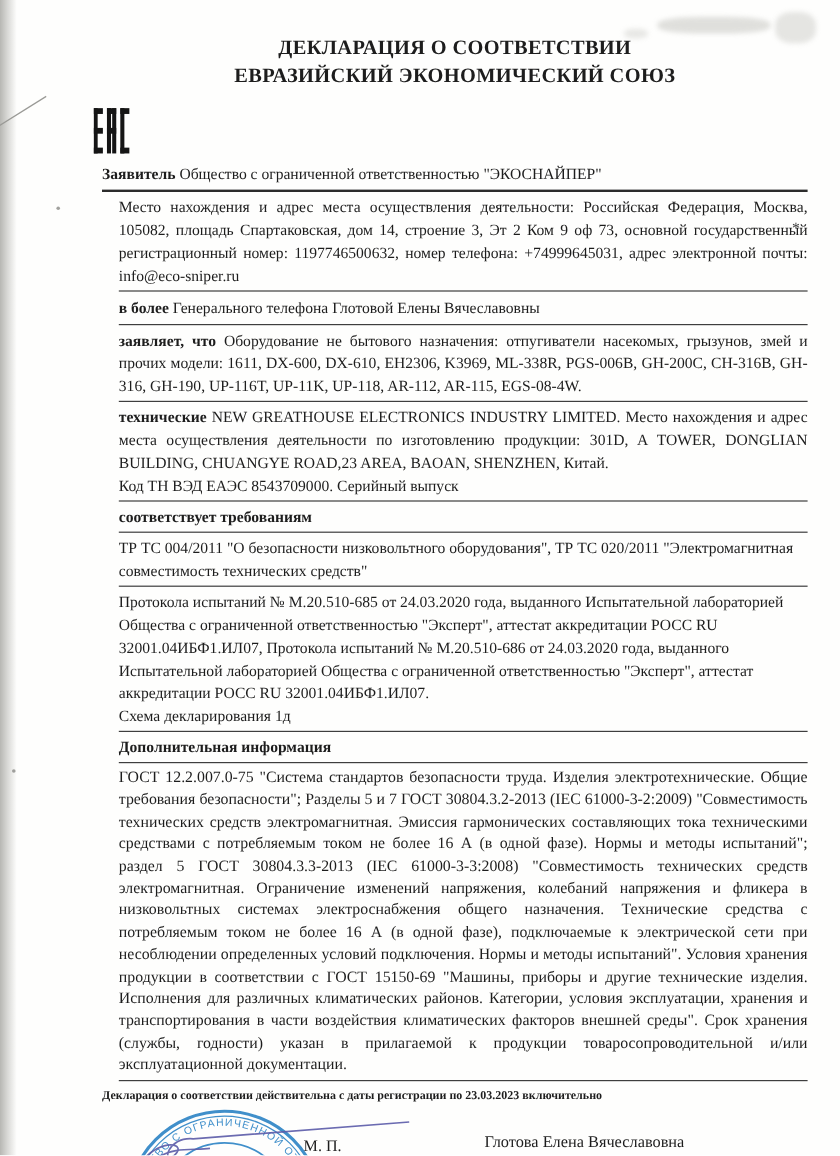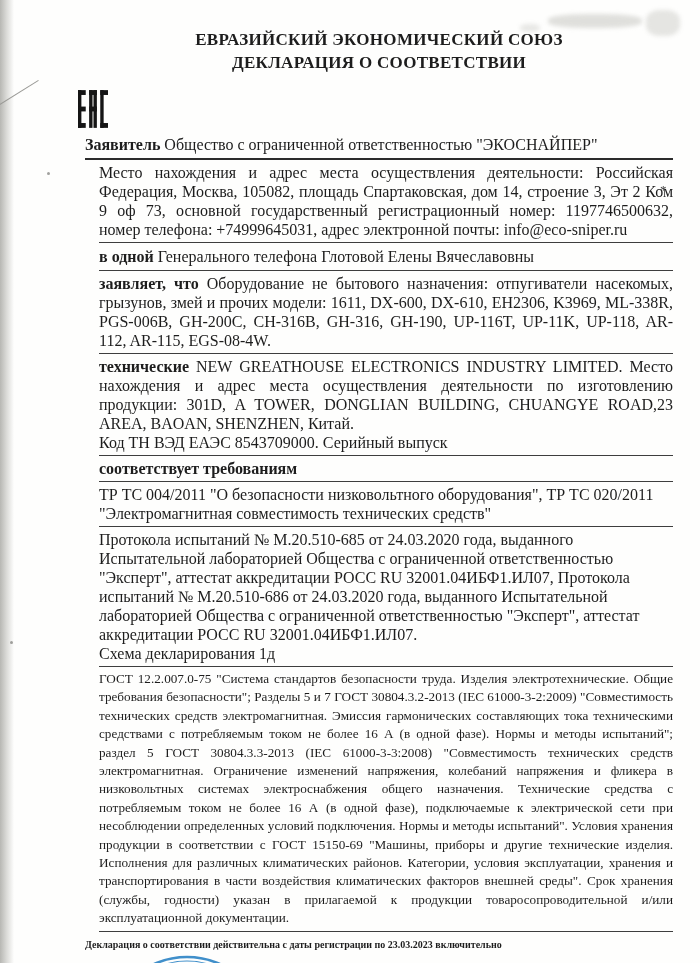--- a/index.html
+++ b/index.html
@@ -17,21 +17,21 @@
   .blotch{position:absolute;background:#c7c7c2;filter:blur(2px);border-radius:40%;opacity:.55;}
   .b1{left:548px;top:14px;width:94px;height:14px;}
   .b2{left:646px;top:10px;width:34px;height:26px;opacity:.45;}
   .b3{left:520px;top:24px;width:20px;height:8px;opacity:.4;}
   .star-artifact{position:absolute;left:660px;top:182px;font-size:13px;color:#3c3c3c;}
   .speck{position:absolute;width:3px;height:3px;border-radius:50%;background:#8a8a86;opacity:.8;}
 
   .content{position:absolute;left:85px;top:28px;width:588px;}
   .title{ text-align:center;font-weight:bold;font-size:17px;line-height:23px;letter-spacing:.3px;}
   .eac{margin:14px 0 2px -7px;height:42px;}
-  .row{font-size:16px;line-height:19px;}
+  .row{font-size:13px;line-height:19px;}
   .lab{font-weight:bold;}
   .r-applicant{padding:3px 0 4px;border-bottom:2.6px solid #2c2c2c;}
   .thin{border-bottom:1.4px solid #3e3e3e;margin-left:14px;}
   .r-address{padding:3px 0 3px;text-align:justify;}
   .r-person{padding:4px 0 4px;}
   .r-declares{padding:3px 0 3px;text-align:justify;}
   .r-manu{padding:3px 0 3px;}
   .r-manu .para{text-align:justify;}
   .hdr{font-weight:bold;padding:3px 0 3px;}
   .r-tr{padding:3px 0 3px;}
@@ -57,22 +57,22 @@
   <div class="blotch b1"></div>
   <div class="blotch b2"></div>
   <div class="blotch b3"></div>
   <div class="star-artifact">*</div>
   <div class="speck" style="left:10px;top:641px;"></div>
   <div class="speck" style="left:47px;top:172px;"></div>
 
   <div class="content">
 
     <div class="title">
+      <div>ДЕКЛАРАЦИЯ О СООТВЕТСТВИИ</div>
       <div>ЕВРАЗИЙСКИЙ ЭКОНОМИЧЕСКИЙ СОЮЗ</div>
-      <div>ДЕКЛАРАЦИЯ О СООТВЕТСТВИИ</div>
     </div>
 
     <div class="eac">
       <svg width="30" height="42" viewBox="0 0 62 78" aria-hidden="true">
         <g fill="#151515">
           <rect x="0" y="0" width="7" height="78"></rect>
             <rect x="0" y="0" width="16" height="10"></rect>
           <rect x="0" y="34" width="16" height="10"></rect>
             <rect x="0" y="68" width="16" height="10"></rect>
           <rect x="23" y="0" width="7" height="78"></rect>
@@ -89,21 +89,21 @@
     <div class="row r-applicant">
       <span class="lab">Заявитель </span>
       <span>Общество с ограниченной ответственностью "ЭКОСНАЙПЕР"</span>
     </div>
 
     <div class="row r-address thin">
       <span>Место нахождения и адрес места осуществления деятельности: Российская Федерация, Москва, 105082, площадь Спартаковская, дом 14, строение 3, Эт 2 Ком 9 оф 73, основной государственный регистрационный номер: 1197746500632, номер телефона: +74999645031, адрес электронной почты: info@eco-sniper.ru</span>
     </div>
 
     <div class="row r-person thin">
-      <span class="lab">в одной </span>
+      <span class="lab">в более </span>
       <span>Генерального телефона Глотовой Елены Вячеславовны</span>
     </div>
 
     <div class="row r-declares thin">
       <span class="lab">заявляет, что </span>
       <span>Оборудование не бытового назначения: отпугиватели насекомых, грызунов, змей и прочих модели: 1611, DX-600, DX-610, EH2306, K3969, ML-338R, PGS-006B, GH-200C, CH-316B, GH-316, GH-190, UP-116T, UP-11K, UP-118, AR-112, AR-115, EGS-08-4W.</span>
     </div>
 
     <div class="row r-manu thin">
       <div class="para">
@@ -114,20 +114,21 @@
     </div>
 
     <div class="row hdr thin">соответствует требованиям</div>
     <div class="row r-tr thin">ТР ТС 004/2011 "О безопасности низковольтного оборудования", ТР ТС 020/2011 "Электромагнитная совместимость технических средств"</div>
 
     <div class="row r-basis thin">
       <div>Протокола испытаний № М.20.510-685 от 24.03.2020 года, выданного Испытательной лабораторией Общества с ограниченной ответственностью "Эксперт", аттестат аккредитации РОСС RU 32001.04ИБФ1.ИЛ07, Протокола испытаний № М.20.510-686 от 24.03.2020 года, выданного Испытательной лабораторией Общества с ограниченной ответственностью "Эксперт", аттестат аккредитации РОСС RU 32001.04ИБФ1.ИЛ07.</div>
       <div>Схема декларирования 1д</div>
     </div>
 
+    <div class="row hdr thin">Дополнительная информация</div>
     <div class="row r-add thin">ГОСТ 12.2.007.0-75 "Система стандартов безопасности труда. Изделия электротехнические. Общие требования безопасности"; Разделы 5 и 7 ГОСТ 30804.3.2-2013 (IEC 61000-3-2:2009) "Совместимость технических средств электромагнитная. Эмиссия гармонических составляющих тока техническими средствами с потребляемым током не более 16 А (в одной фазе). Нормы и методы испытаний"; раздел 5 ГОСТ 30804.3.3-2013 (IEC 61000-3-3:2008) "Совместимость технических средств электромагнитная. Ограничение изменений напряжения, колебаний напряжения и фликера в низковольтных системах электроснабжения общего назначения. Технические средства с потребляемым током не более 16 А (в одной фазе), подключаемые к электрической сети при несоблюдении определенных условий подключения. Нормы и методы испытаний". Условия хранения продукции в соответствии с ГОСТ 15150-69 "Машины, приборы и другие технические изделия. Исполнения для различных климатических районов. Категории, условия эксплуатации, хранения и транспортирования в части воздействия климатических факторов внешней среды". Срок хранения (службы, годности) указан в прилагаемой к продукции товаросопроводительной и/или эксплуатационной документации.</div>
 
     <div class="row r-valid">Декларация о соответствии  действительна с даты регистрации по 23.03.2023 включительно</div>
 
     <div class="bottom">
 
       <div class="stamp">
         <svg width="172" height="172" viewBox="0 0 170 170">
           <defs>
             <path id="arcTop" d="M 17,85 a 68,68 0 1 1 136,0"></path>

